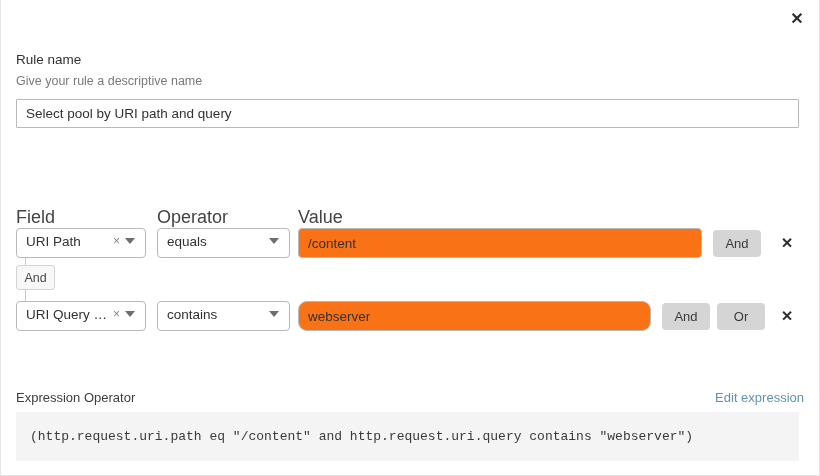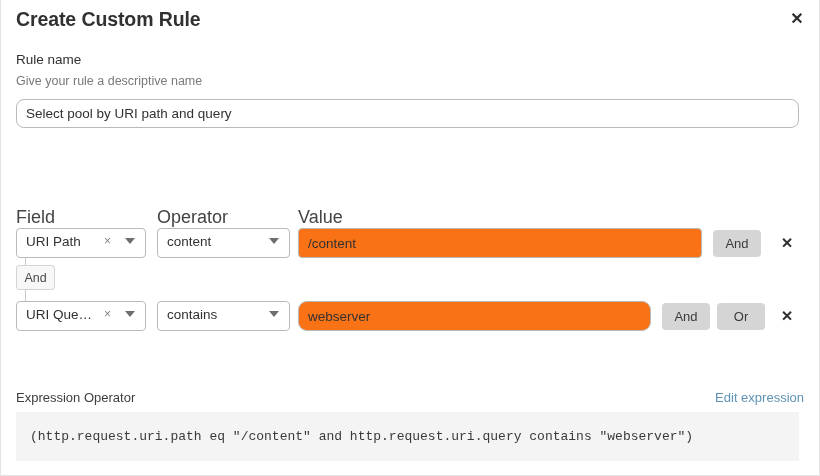--- a/index.html
+++ b/index.html
@@ -68,21 +68,21 @@
     font-size: 12.5px;
     color: #7a7a7a;
   }
   #rule-name-input {
     position: absolute;
     left: 15px;
     top: 99px;
     width: 783px;
     height: 29px;
     border: 1px solid #b9b9b9;
-    border-radius: 8px;
+    border-radius: 1px;
     background: #fff;
     font-family: "Liberation Sans", sans-serif;
     font-size: 13.5px;
     color: #313131;
     padding: 0 9px;
   }
 
   
   #match-heading {
     position: absolute;
@@ -115,21 +115,20 @@
     border: 1px solid #b9b9b9;
     border-radius: 4px;
     background: #fff;
     font-size: 13.5px;
     color: #313131;
     display: flex;
     align-items: center;
     cursor: pointer;
     padding: 0 6px 4px 9px;
     overflow: hidden;
-    gap: 9px;
   }
   .sel .sel-text {
     flex: 1 1 auto;
     white-space: nowrap;
     overflow: hidden;
     text-overflow: ellipsis;
   }
   .sel-field { left: 15px; width: 130px; }
   .sel-op    { left: 156px; width: 133px; }
 
@@ -243,41 +242,40 @@
     color: #3a3a3a;
     white-space: nowrap;
     overflow: hidden;
   }
 </style>
 </head>
 <body>
 
 <div class="dialog">
 
-  <div class="dialog-title">Create Custom Rule</div>
 
   <button class="close-btn">✕</button>
 
   <div class="section-label" id="rule-name-label">Rule name</div>
   <div id="rule-name-help">Give your rule a descriptive name</div>
   <input id="rule-name-input" type="text" value="Select pool by URI path and query" style="">
 
 
   <div class="col-head" id="col-head-field">Field</div>
   <div class="col-head" id="col-head-operator">Operator</div>
   <div class="col-head" id="col-head-value">Value</div>
 
   <div class="cond-row" id="cond-row-0">
     <div class="sel sel-field">
       <span class="sel-text">URI Path</span>
       <span class="clear-x">×</span>
       <span class="caret"></span>
     </div>
     <div class="sel sel-op">
-      <span class="sel-text">content</span>
+      <span class="sel-text">equals</span>
       <span class="caret"></span>
     </div>
     <input class="val-input" id="val-input-0" type="text" value="/content" style="">
     <button class="logic-btn" id="logic-and-0">And</button>
     <button class="del-btn">✕</button>
   </div>
 
   <div id="connector">
     <div id="connector-line-top"></div>
     <div id="connector-chip">And</div>

